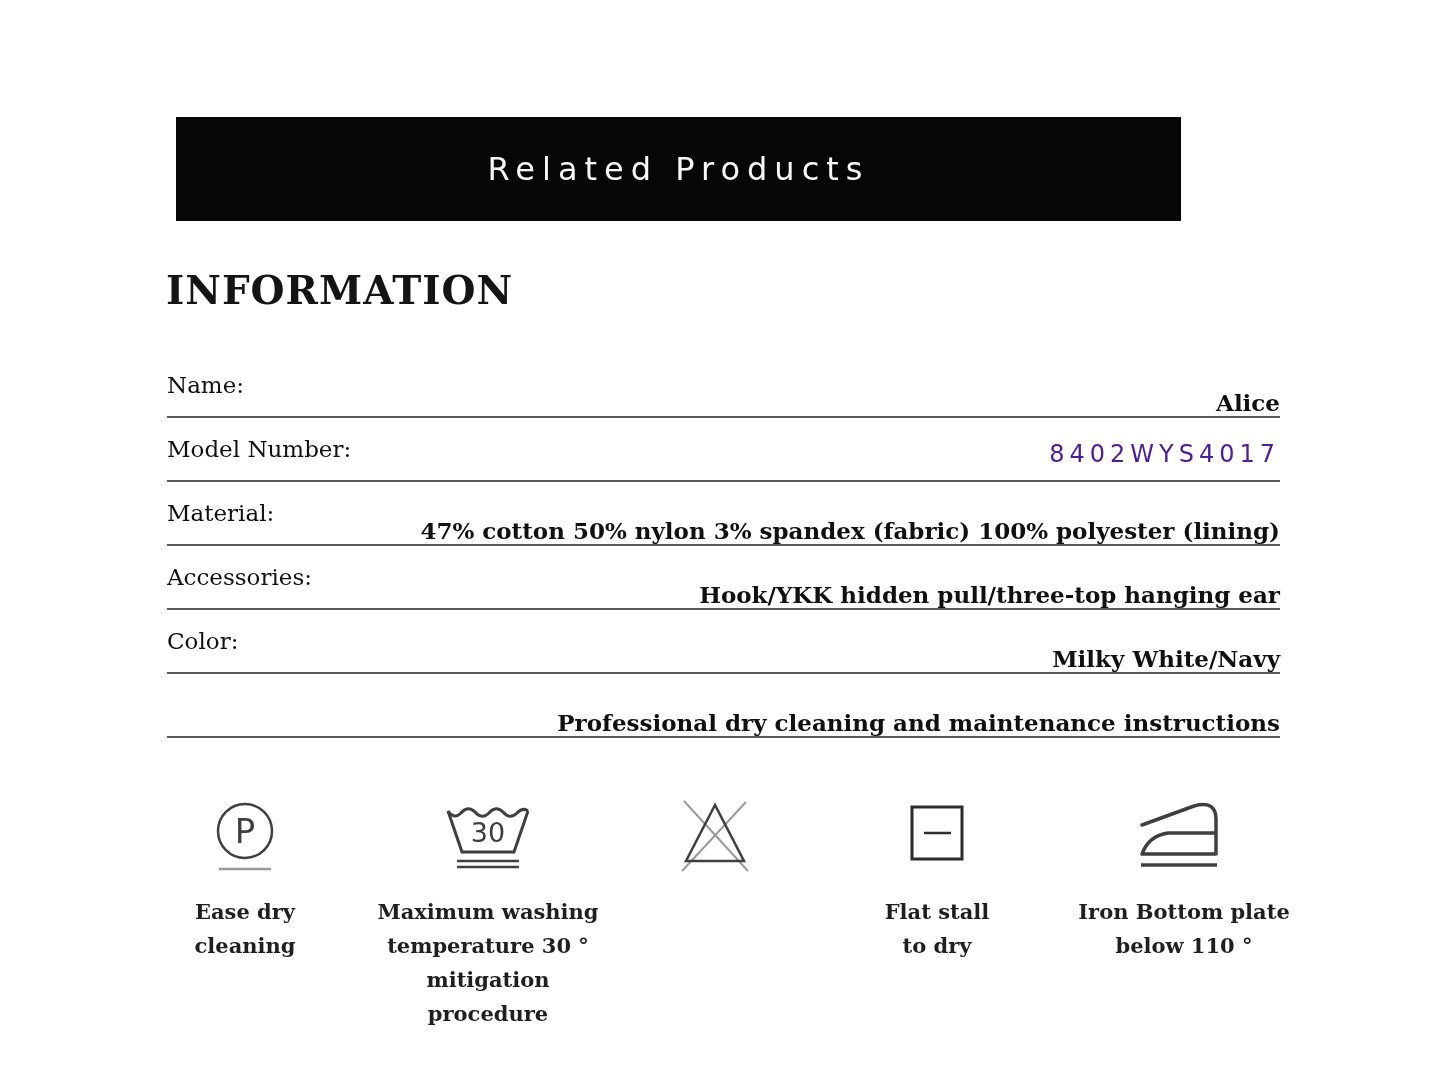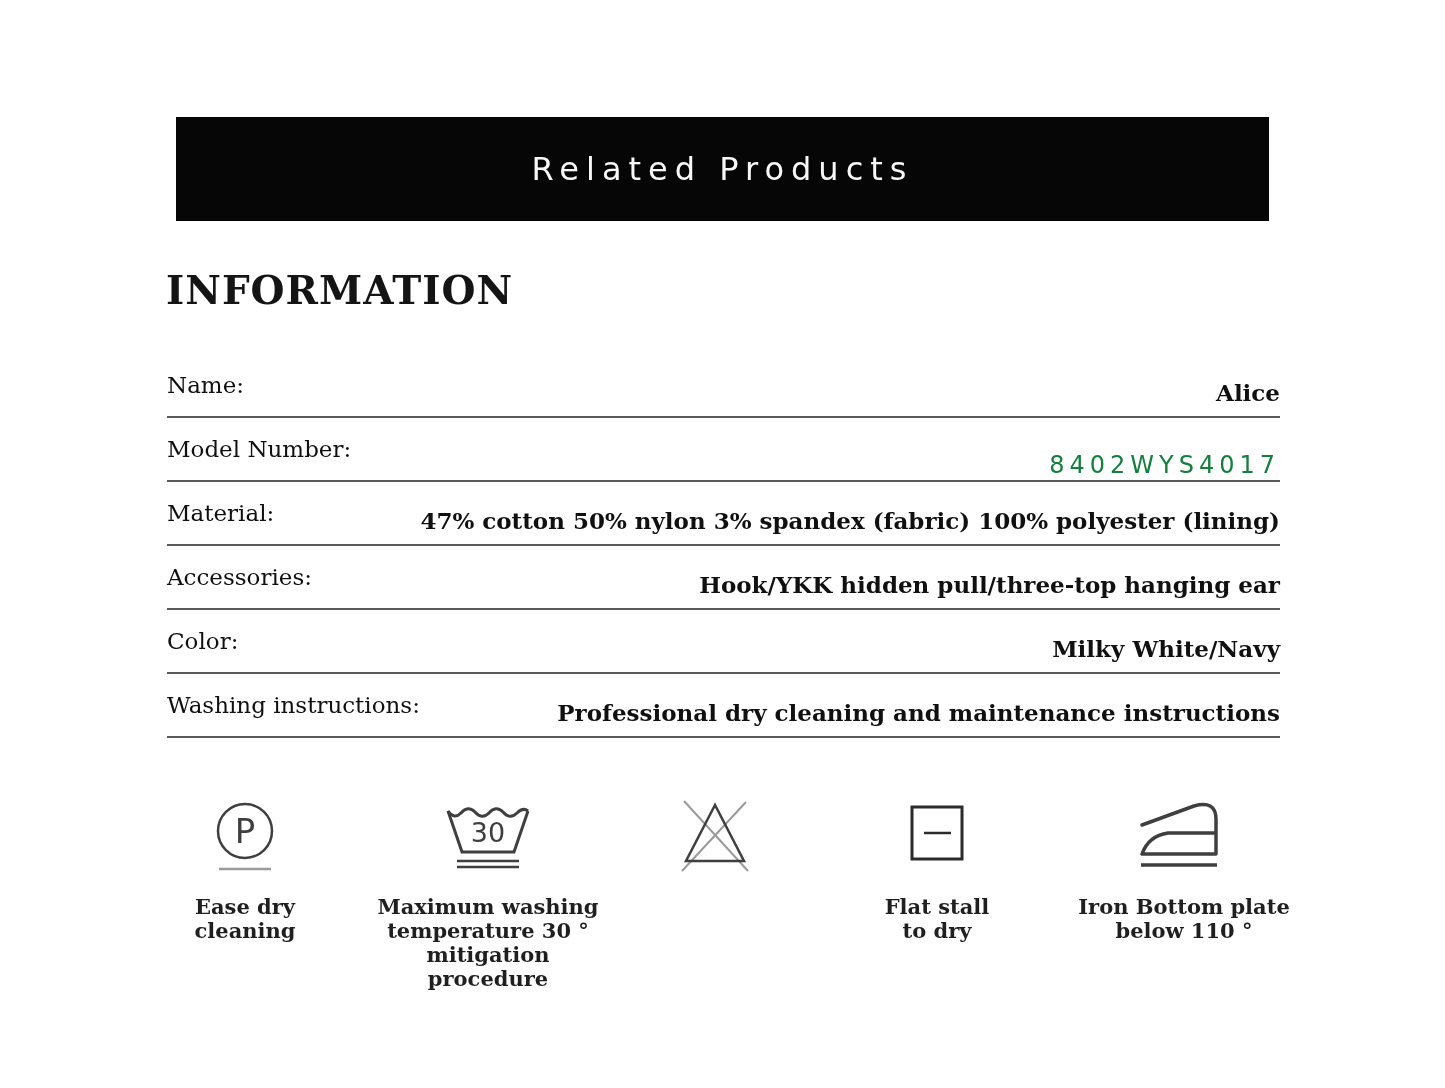--- a/index.html
+++ b/index.html
@@ -1,21 +1,21 @@
 <!DOCTYPE html>
 <html><head>
 <meta charset="utf-8">
 <style>
   * { margin: 0; padding: 0; box-sizing: border-box; }
   html, body { width: 1445px; height: 1088px; background: #ffffff; overflow: hidden; }
   body { position: relative; font-family: "DejaVu Serif", serif; color: #1b1b1b; }
 
   
   .banner {
-    position: absolute; left: 176px; top: 117px; width: 1093px; height: 104px;
+    position: absolute; left: 176px; top: 117px; width: 1005px; height: 104px;
     background: #060606; display: flex; align-items: center; justify-content: center;
   }
   .banner-title {
     font-family: "DejaVu Sans", "Liberation Sans", sans-serif;
     font-weight: 400; font-size: 32px; letter-spacing: 7px; color: #f7f7f7;
   }
 
   
   .heading {
     position: absolute; left: 166px; top: 267px;
@@ -28,34 +28,34 @@
   .info-row {
     height: 64px; display: flex; align-items: flex-end; justify-content: space-between;
     border-bottom: 2px solid #5a5a5a;
   }
   .info-label {
     font-size: 23px; font-weight: 400; color: #101010;
     padding-bottom: 18px; white-space: nowrap;
   }
   .info-value {
     font-size: 23px; font-weight: 700; color: #101010;
-    padding-bottom: 10px; text-align: right; margin-left: auto;
+    text-align: right; margin-left: auto;
   }
   .info-value.model {
     font-family: "DejaVu Sans", "Liberation Sans", sans-serif;
-    font-weight: 400; font-size: 24px; letter-spacing: 5px; color: #15803d;
-    padding-bottom: 1px;
+    font-weight: 400; font-size: 24px; letter-spacing: 5px; color: #4c1d95;
+    padding-bottom: 12px;
   }
 
   
   .care-col { position: absolute; top: 795px; text-align: center; }
   .care-col svg { display: inline-block; }
   .care-label {
     margin-top: 16px; font-size: 21px; font-weight: 700; color: #1f1f1f;
-    line-height: 24px; white-space: pre-line;
+    line-height: 34px; white-space: pre-line;
   }
   .col-1 { left: 125px;  width: 240px; }
   .col-2 { left: 363px;  width: 250px; }
   .col-3 { left: 594px;  width: 240px; }
   .col-4 { left: 817px;  width: 240px; }
   .col-5 { left: 1059px; width: 250px; }
   .sym-text {
     font-family: "DejaVu Sans", "Liberation Sans", sans-serif;
   }
 </style>
@@ -83,21 +83,20 @@
   </div>
   <div class="info-row">
     <span class="info-label">Accessories:</span>
     <span class="info-value">Hook/YKK hidden pull/three-top hanging ear</span>
   </div>
   <div class="info-row">
     <span class="info-label">Color:</span>
     <span class="info-value">Milky White/Navy</span>
   </div>
   <div class="info-row">
-    <span class="info-label">Washing instructions:</span>
     <span class="info-value">Professional dry cleaning and maintenance instructions</span>
   </div>
 </div>
 
 <div class="care-col col-1">
   <svg width="100" height="80" viewBox="0 0 100 80">
     <circle cx="50" cy="36" r="27" fill="none" stroke="#3f3f3f" stroke-width="2.5"></circle>
     <text class="sym-text" x="50" y="48" text-anchor="middle" font-size="34" fill="#3f3f3f">P</text>
     <line x1="24" y1="74" x2="76" y2="74" stroke="#9a9a9a" stroke-width="2.5"></line>
   </svg>

